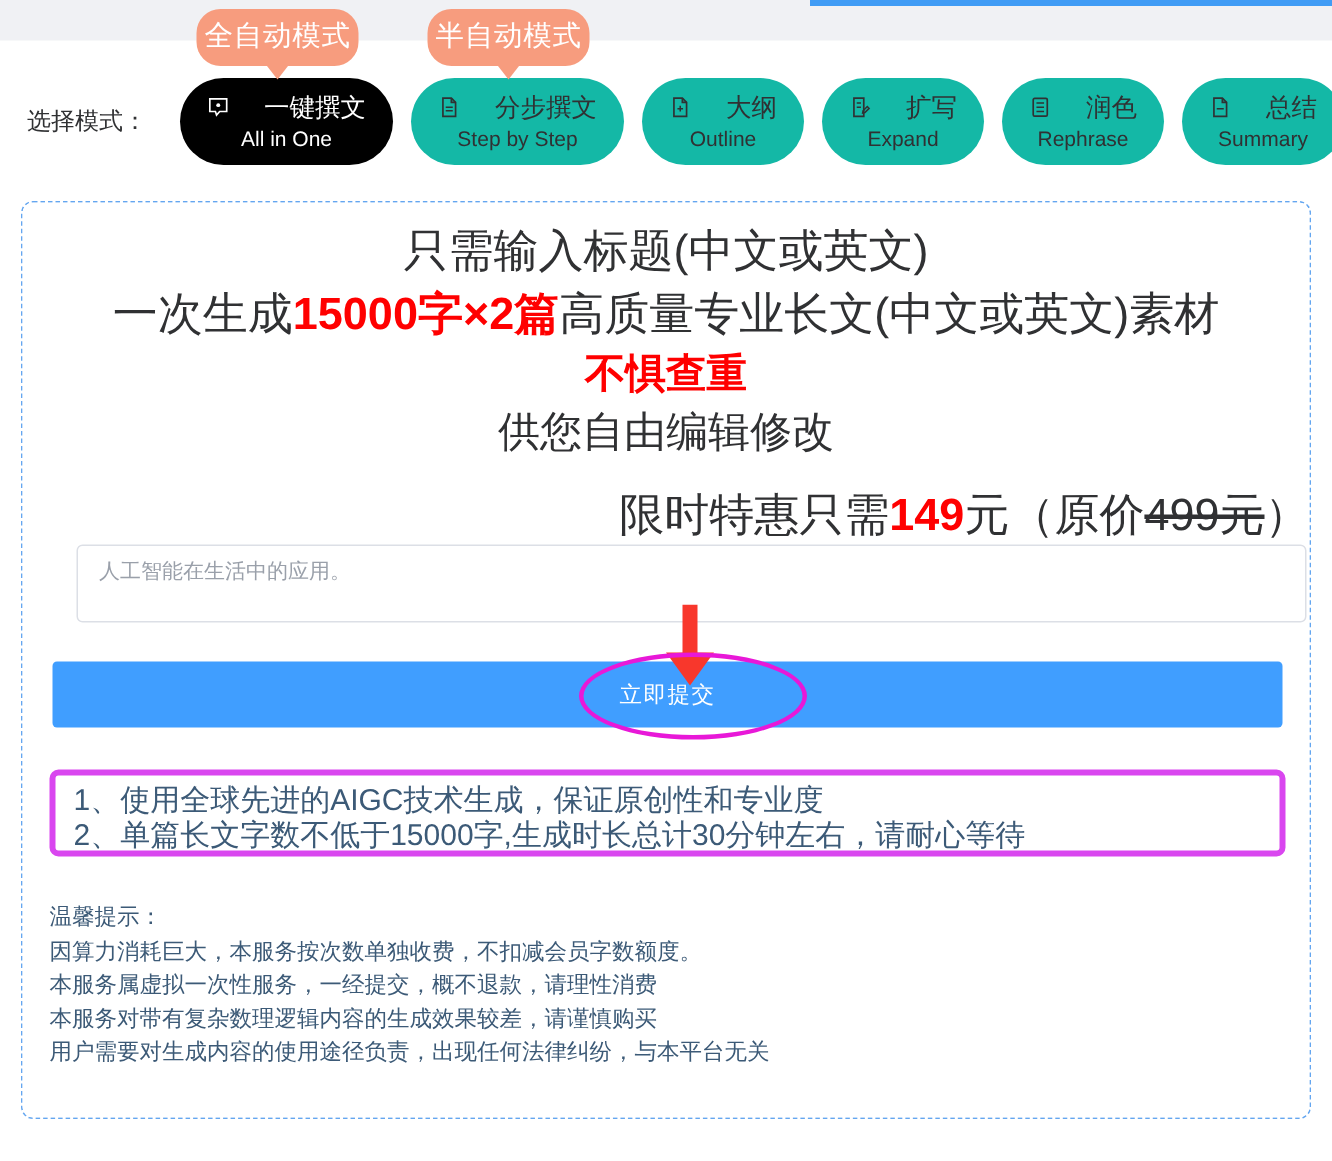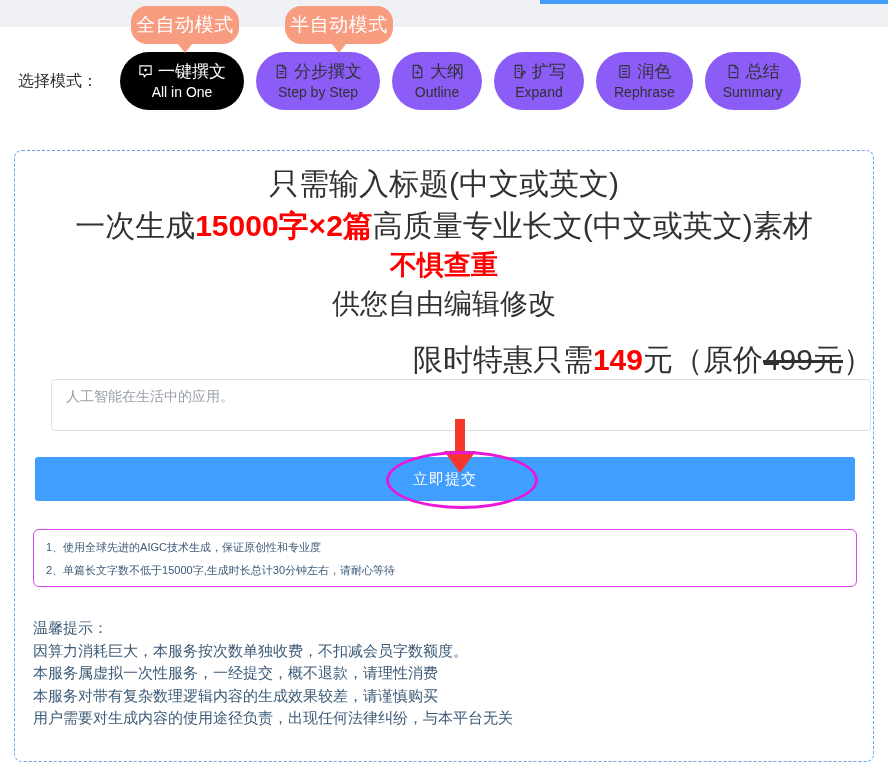--- a/index.html
+++ b/index.html
@@ -70,57 +70,57 @@
   #mode-label {
     font-size: 16px;
     color: #303133;
     margin-left: 18px;
     margin-right: 22px;
     white-space: nowrap;
   }
   .mode-pill {
     height: 58px;
     border-radius: 29px;
-    background: #8b5cf6;
+    background: #14b8a6;
     color: #303133;
     display: flex;
     flex-direction: column;
     align-items: center;
     justify-content: center;
     margin-right: 12px;
     padding: 0 18px;
     box-sizing: border-box;
     cursor: pointer;
     position: relative;
   }
   .mode-pill.active {
     background: #000000;
     color: #ffffff;
   }
   .mode-pill-top {
     display: flex;
     align-items: center;
-    gap: 5px;
+    gap: 23px;
     line-height: 1;
   }
   .mode-cn {
     font-size: 17px;
     white-space: nowrap;
   }
   .mode-en {
     font-size: 14px;
     margin-top: 4px;
     white-space: nowrap;
   }
   .mode-icon svg { display: block; }
 
   
   #main-panel {
     position: absolute;
-    left: 14px; top: 150px;
+    left: 14px; top: 134px;
     width: 860px;
     height: 612px;
     border: 1px dashed #64a6f0;
     border-radius: 8px;
     box-sizing: border-box;
   }
 
   
   #promo {
     text-align: center;
@@ -225,26 +225,26 @@
     pointer-events: none;
     z-index: 5;
   }
 
   
   #notes-box {
     position: absolute;
     left: 18px; top: 378px;
     width: 824px;
     height: 58px;
-    border: 1px solid #d946ef;
+    border: 4px solid #d946ef;
     border-radius: 6px;
     box-sizing: border-box;
     padding: 6px 12px;
     color: #3c5a77;
-    font-size: 11px;
+    font-size: 20px;
     line-height: 23px;
   }
   .note-line { white-space: nowrap; }
 
   
   #tips {
     position: absolute;
     left: 18px; top: 466px;
     width: 830px;
     color: #3c5a77;

